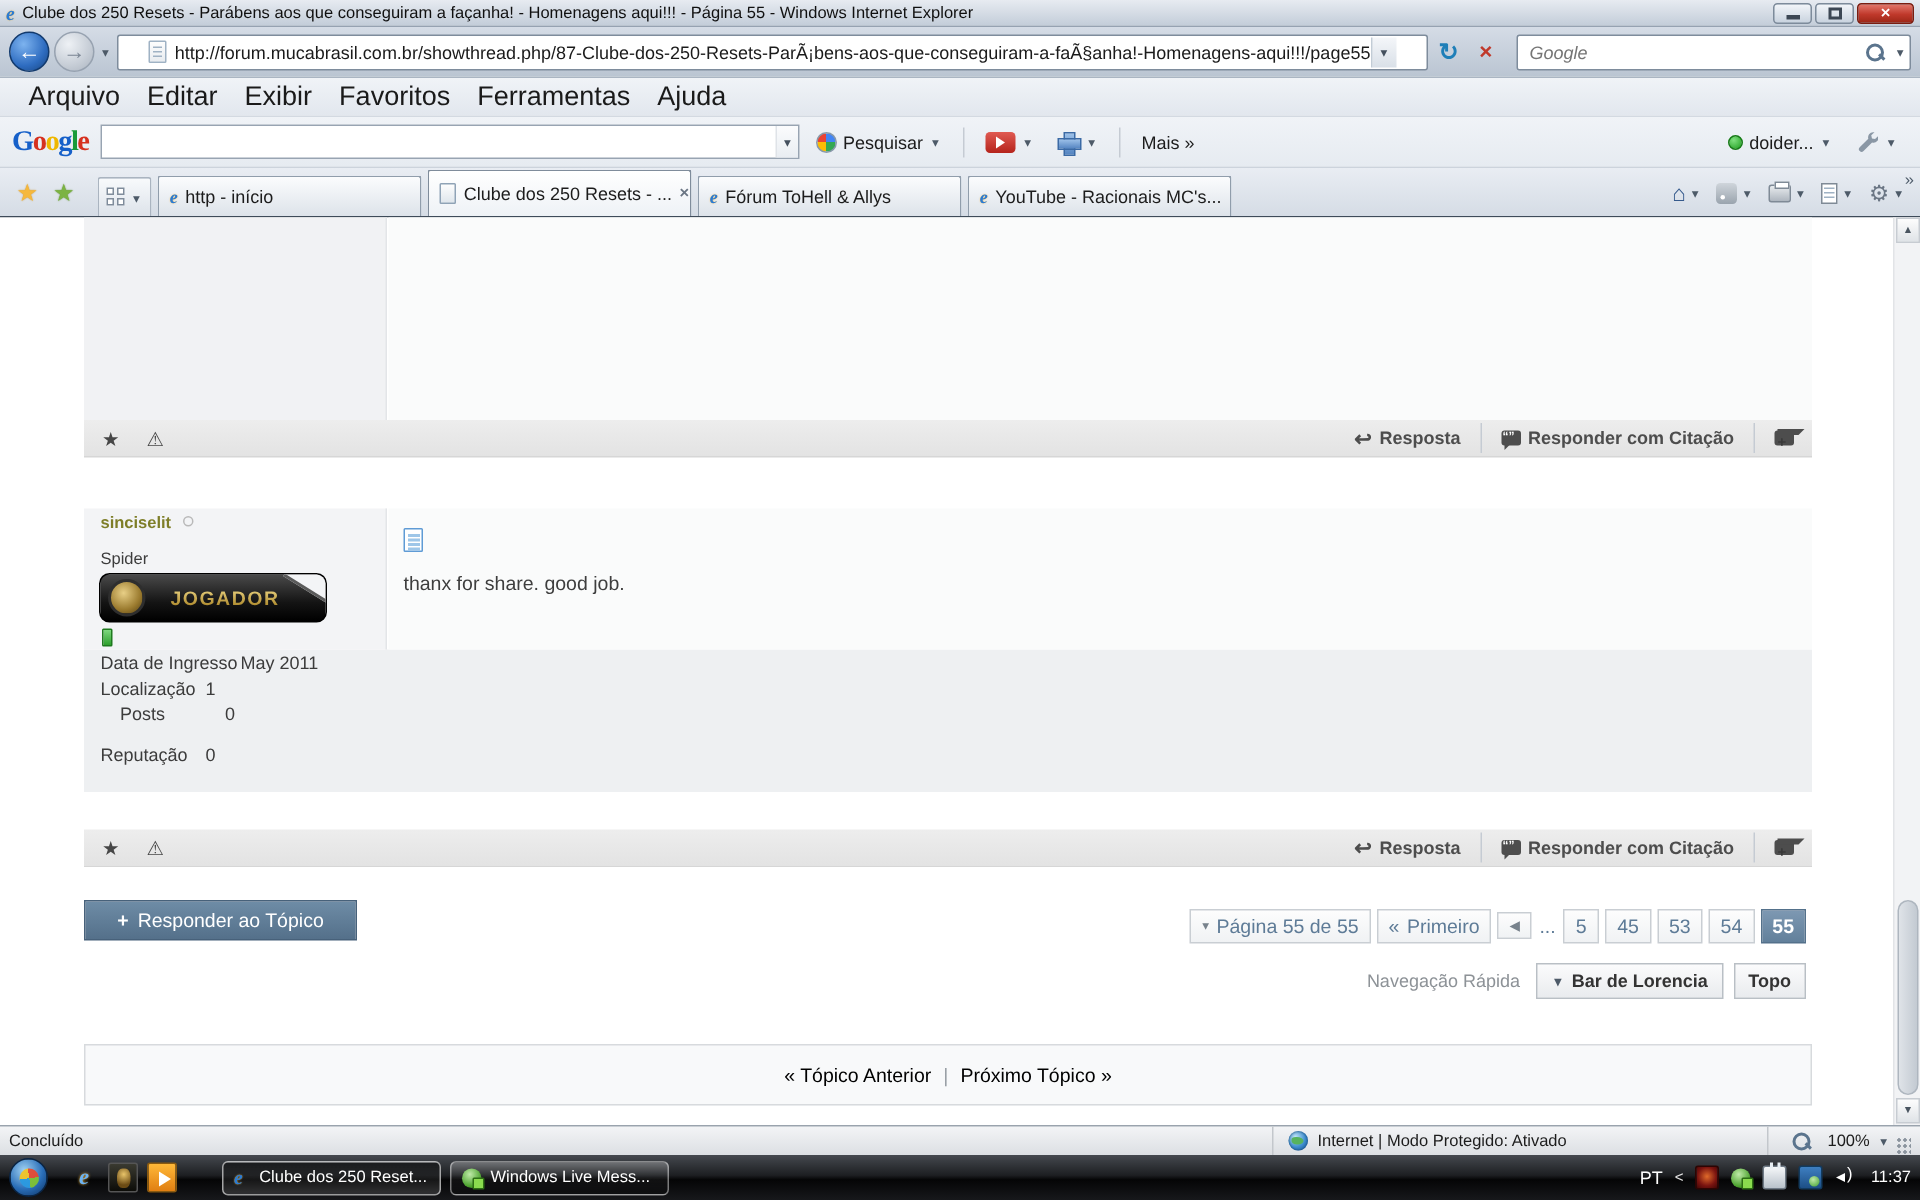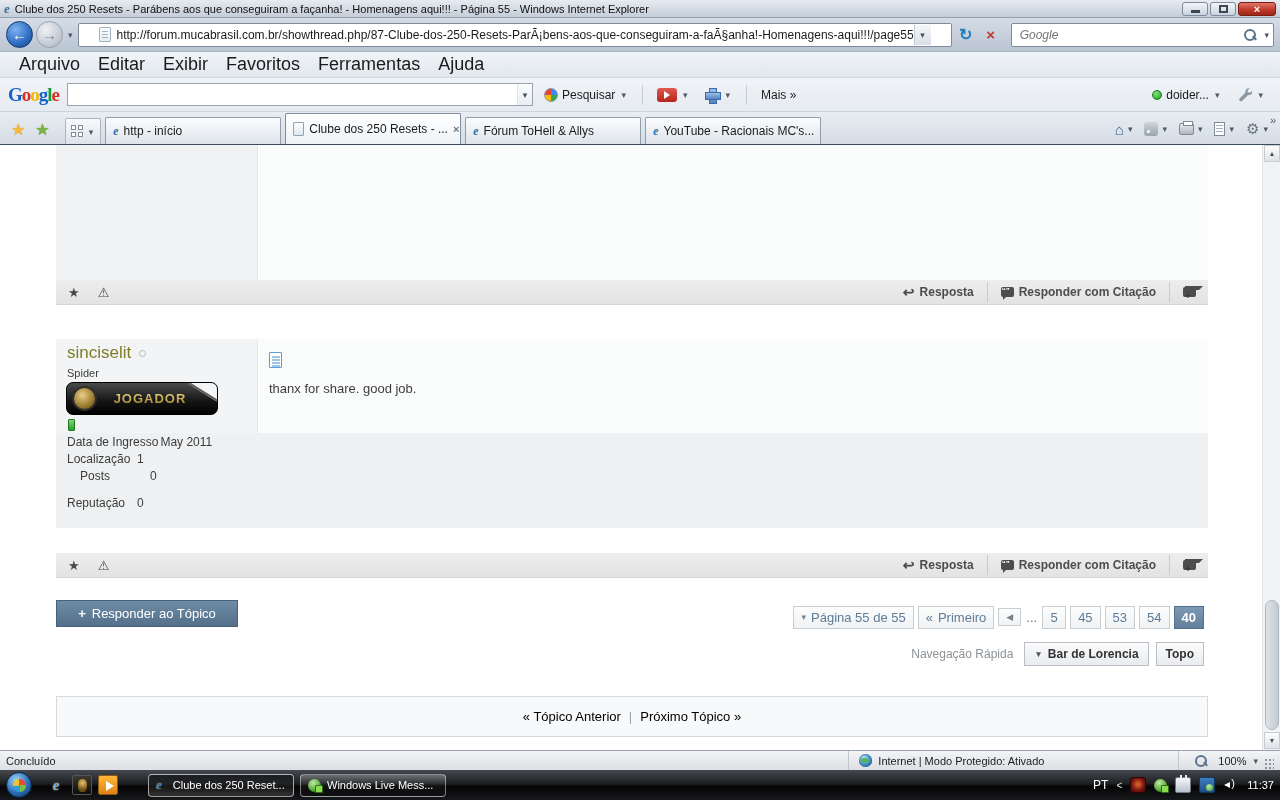--- a/index.html
+++ b/index.html
@@ -102,21 +102,21 @@
   .bubplus { position:relative; }
   .bubplus::after { content:"+"; position:absolute; right:-7px; bottom:-4px; color:#3a3a3a; font-weight:bold; font-size:10px; }
   .phead { position:absolute; left:56px; top:169px; width:1152px; height:25px; background:linear-gradient(#8397a9,#68798b); display:flex; align-items:center; padding:0 10px; color:#fff; }
   .phead .wdoc { width:10px; height:13px; background:#fff; border-radius:1px; margin-right:7px; position:relative; }
   .phead .wdoc::after { content:""; position:absolute; left:2px; top:3px; width:6px; height:1px; background:#8ea1b2; box-shadow:0 3px 0 #8ea1b2, 0 6px 0 #8ea1b2; }
   .phead .num { margin-left:auto; color:#dde5ec; font-size:12px; }
   .pbody { position:absolute; left:56px; top:194px; width:1152px; height:214px; }
   .sigband { position:absolute; left:0; top:94px; width:1152px; height:95px; background:#eef0f2; }
   .ucol { position:absolute; left:0; top:0; width:202px; height:94px; background:#f3f4f6; border-right:1px solid #e3e5e8; }
   .ccol { position:absolute; left:203px; top:0; width:949px; height:94px; background:#fafbfb; }
-  .uname { position:absolute; left:11px; top:4px; font-weight:normal; font-size:17px; color:#7e7e28;text-align:center; }
+  .uname { position:absolute; left:11px; top:4px; font-weight:bold; font-size:11px; color:#7e7e28;text-align:center; }
   .ustatus { display:inline-block; width:7px; height:7px; border:1px solid #b9b9b9; border-radius:50%; margin-left:8px; vertical-align:1px; }
   .utitle { position:absolute; left:11px; top:28px; font-size:11px; color:#3c3c3c; }
   .ubadge { position:absolute; left:10px; top:43px; width:152px; height:33px; background:linear-gradient(#4a4a4a,#141414 60%,#000); border:1px solid #000; border-radius:7px; overflow:hidden; display:flex; align-items:center; }
   .ubadge::after { content:""; position:absolute; right:-10px; top:-14px; width:34px; height:24px; background:#f3f4f6; transform:rotate(32deg); border-bottom:2px solid #5a5a5a; }
   .emblem { width:25px; height:25px; border-radius:50%; margin-left:5px; background:radial-gradient(circle at 40% 35%, #e8cf86, #9a7a2e 60%, #4f3c12); border:2px solid #2e2e2e; flex:none; }
   .badgetext { flex:1; text-align:center; font:bold 13px "Liberation Sans",sans-serif; letter-spacing:1px;
     background:linear-gradient(#f2dd8d,#a37d1e); -webkit-background-clip:text; background-clip:text; color:transparent; padding-right:14px; }
   .repbar { position:absolute; left:12px; top:80px; width:7px; height:12px; background:linear-gradient(#7ed87e,#2da02d); border:1px solid #1f7a1f; border-radius:1px; }
   .statrow { position:absolute; left:11px; font-size:12px; color:#3c3c3c; white-space:nowrap; }
   .statrow .lab { display:inline-block; min-width:68px; margin-right:2px; }
@@ -394,21 +394,21 @@
           <span>Primeiro</span>
         </a>
       <a href="#" class="pgbtn">
           <span class="c">◀</span>
         </a>
       <span class="pgdots">...</span>
       <a href="#" class="pgbtn pnum">5</a>
       <a href="#" class="pgbtn pnum">45</a>
       <a href="#" class="pgbtn pnum">53</a>
       <a href="#" class="pgbtn pnum">54</a>
-      <a href="#" class="pgbtn pnum activepg">40</a>
+      <a href="#" class="pgbtn pnum activepg">55</a>
     </div>
 
     <div class="quicknav">
       <span class="qnlabel">Navegação Rápida</span>
       <a href="#" class="qnbtn">
           <span class="c smallcaret">▾</span>
           <span>Bar de Lorencia</span>
         </a>
       <a href="#" class="qnbtn">Topo</a>
     </div>

